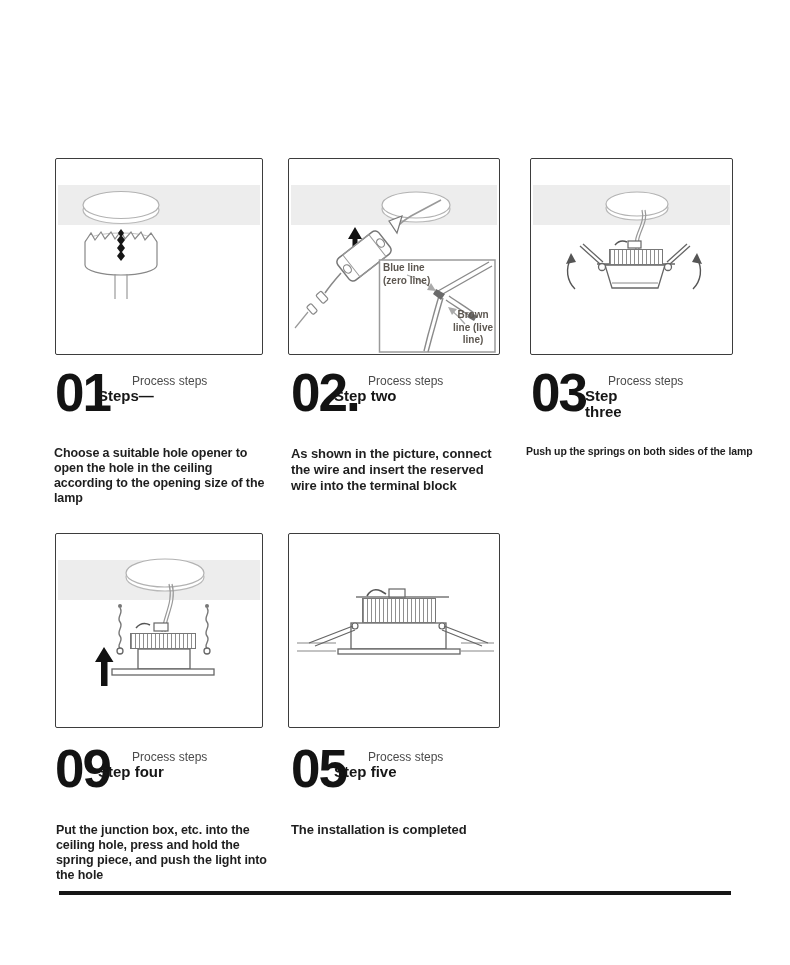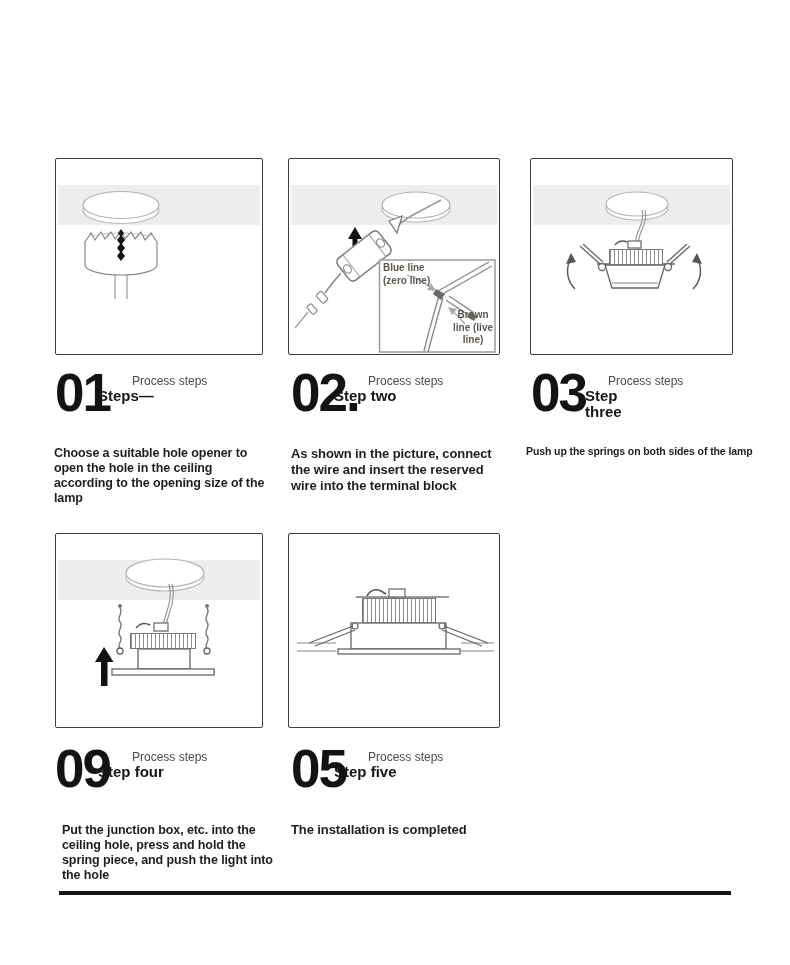--- a/index.html
+++ b/index.html
@@ -28,21 +28,21 @@
   .stitle{position:absolute;left:43px;top:17px;font-size:15px;line-height:1.05;font-weight:700;color:#161616;}
   .h1{left:55px;top:371px;} .h2{left:291px;top:371px;} .h3{left:531px;top:371px;}
   .h4{left:55px;top:747px;} .h5{left:291px;top:747px;}
   .h3 .stitle{left:54px;width:48px;}
   
   .desc{position:absolute;font-size:12.5px;font-weight:700;color:#1e1e1e;line-height:1.22;
         letter-spacing:-0.1px;}
   .d1{left:54px;top:433px;width:214px;}
   .d2{left:291px;top:433px;width:212px;font-size:13px;}
   .d3{left:526px;top:434px;width:250px;font-size:10.5px;white-space:nowrap;}
-  .d4{left:56px;top:810px;width:214px;margin-left:6px;}
+  .d4{left:56px;top:810px;width:214px;}
   .d5{left:291px;top:809px;width:230px;font-size:13px;}
   
   .inset-label{position:absolute;font-size:10px;font-weight:700;color:#5d5750;line-height:1.25;z-index:2;}
   .blue-label{left:94px;top:103px;width:52px;}
   .brown-label{left:160px;top:150px;width:48px;text-align:center;}
   
   .footer-rule{position:absolute;left:59px;top:891px;width:672px;height:4px;background:#161616;}
 </style>
 </head>
 <body>

